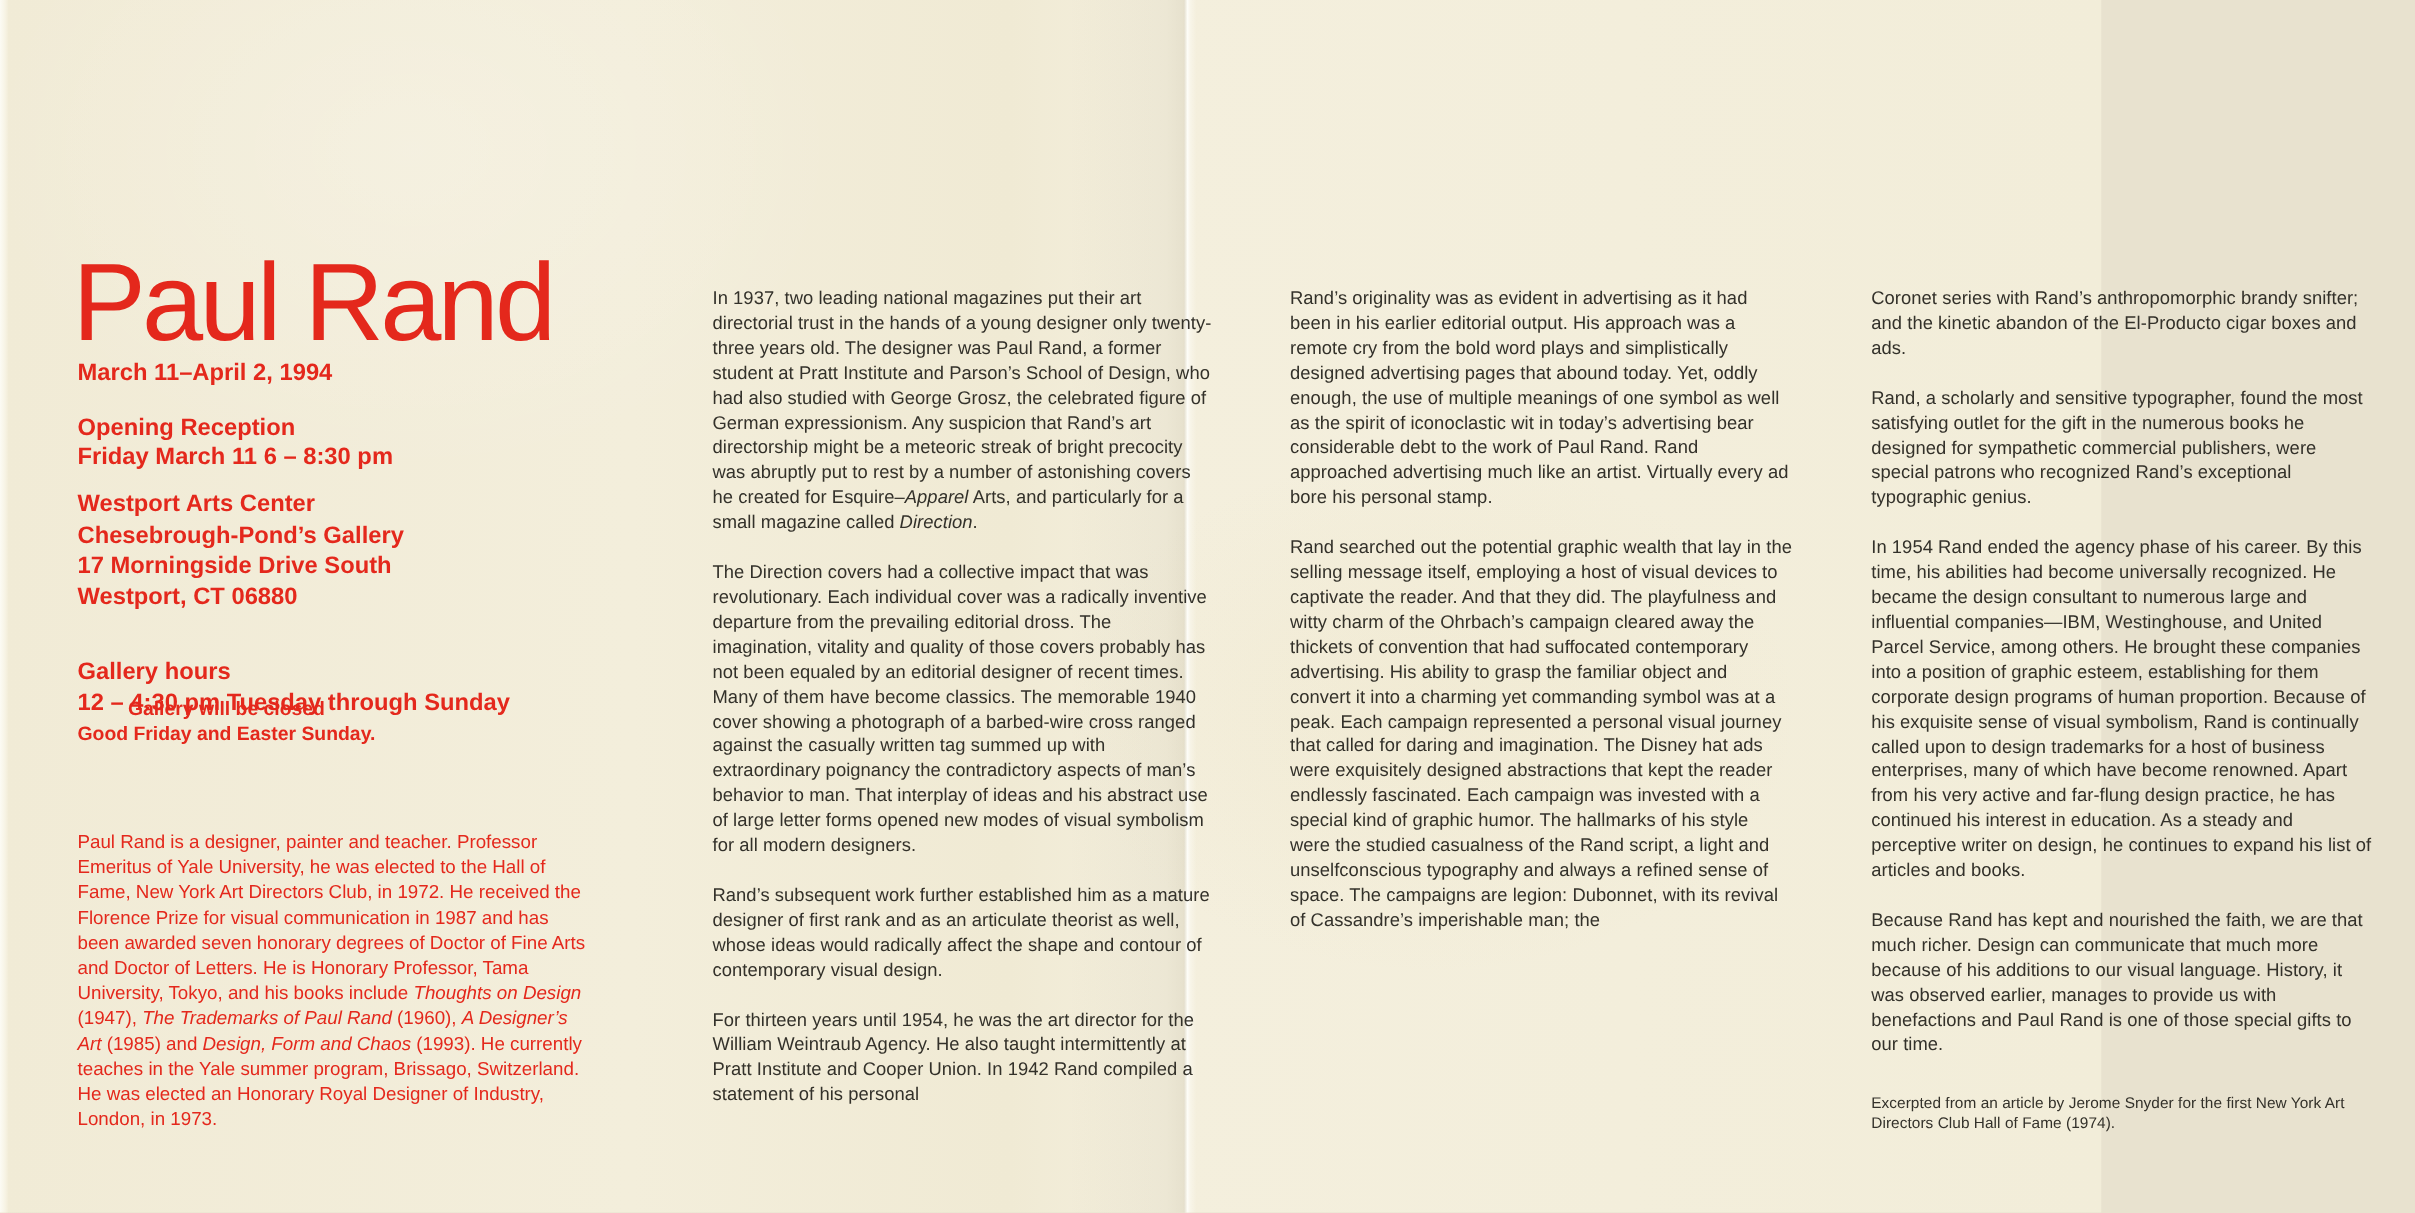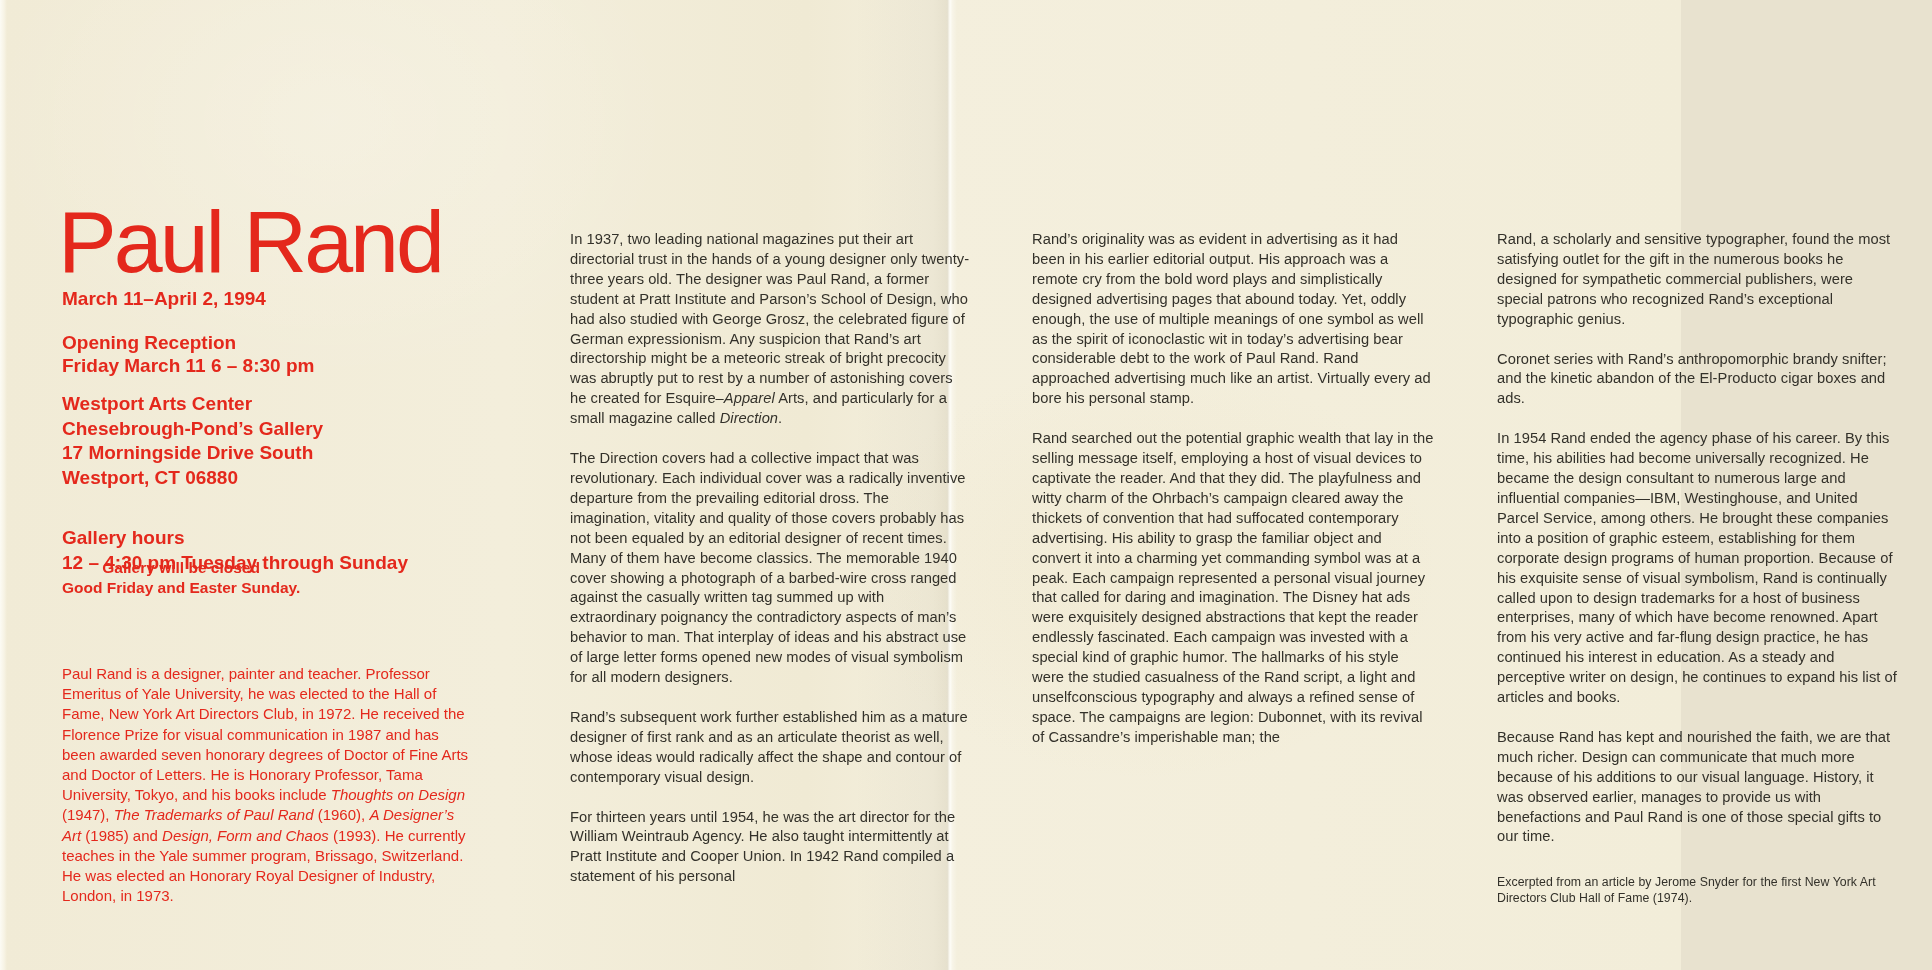--- a/index.html
+++ b/index.html
@@ -110,19 +110,19 @@
     <p>Rand’s subsequent work further established him as a mature designer of first rank and as an articulate theorist as well, whose ideas would radically affect the shape and contour of contemporary visual design.</p>
     <p>For thirteen years until 1954, he was the art director for the William Weintraub Agency. He also taught intermittently at Pratt Institute and Cooper Union. In 1942 Rand compiled a statement of his personal</p>
   </section>
 
   <section class="col col-2">
     <p>Rand’s originality was as evident in advertising as it had been in his earlier editorial output. His approach was a remote cry from the bold word plays and simplistically designed advertising pages that abound today. Yet, oddly enough, the use of multiple meanings of one symbol as well as the spirit of iconoclastic wit in today’s advertising bear considerable debt to the work of Paul Rand. Rand approached advertising much like an artist. Virtually every ad bore his personal stamp.</p>
     <p>Rand searched out the potential graphic wealth that lay in the selling message itself, employing a host of visual devices to captivate the reader. And that they did. The playfulness and witty charm of the Ohrbach’s campaign cleared away the thickets of convention that had suffocated contemporary advertising. His ability to grasp the familiar object and convert it into a charming yet commanding symbol was at a peak. Each campaign represented a personal visual journey that called for daring and imagination. The Disney hat ads were exquisitely designed abstractions that kept the reader endlessly fascinated. Each campaign was invested with a special kind of graphic humor. The hallmarks of his style were the studied casualness of the Rand script, a light and unselfconscious typography and always a refined sense of space. The campaigns are legion: Dubonnet, with its revival of Cassandre’s imperishable man; the</p>
   </section>
 
   <section class="col col-3">
+    <p>Coronet series with Rand’s anthropomorphic brandy snifter; and the kinetic abandon of the El-Producto cigar boxes and ads.</p>
     <p>Rand, a scholarly and sensitive typographer, found the most satisfying outlet for the gift in the numerous books he designed for sympathetic commercial publishers, were special patrons who recognized Rand’s exceptional typographic genius.</p>
-    <p>Coronet series with Rand’s anthropomorphic brandy snifter; and the kinetic abandon of the El-Producto cigar boxes and ads.</p>
     <p>In 1954 Rand ended the agency phase of his career. By this time, his abilities had become universally recognized. He became the design consultant to numerous large and influential companies—IBM, Westinghouse, and United Parcel Service, among others. He brought these companies into a position of graphic esteem, establishing for them corporate design programs of human proportion. Because of his exquisite sense of visual symbolism, Rand is continually called upon to design trademarks for a host of business enterprises, many of which have become renowned. Apart from his very active and far-flung design practice, he has continued his interest in education. As a steady and perceptive writer on design, he continues to expand his list of articles and books.</p>
     <p>Because Rand has kept and nourished the faith, we are that much richer. Design can communicate that much more because of his additions to our visual language. History, it was observed earlier, manages to provide us with benefactions and Paul Rand is one of those special gifts to our time.</p>
     <p class="footnote">Excerpted from an article by Jerome Snyder for the first New York Art Directors Club Hall of Fame (1974).</p>
   </section>
 </div>
 
 </body></html>

